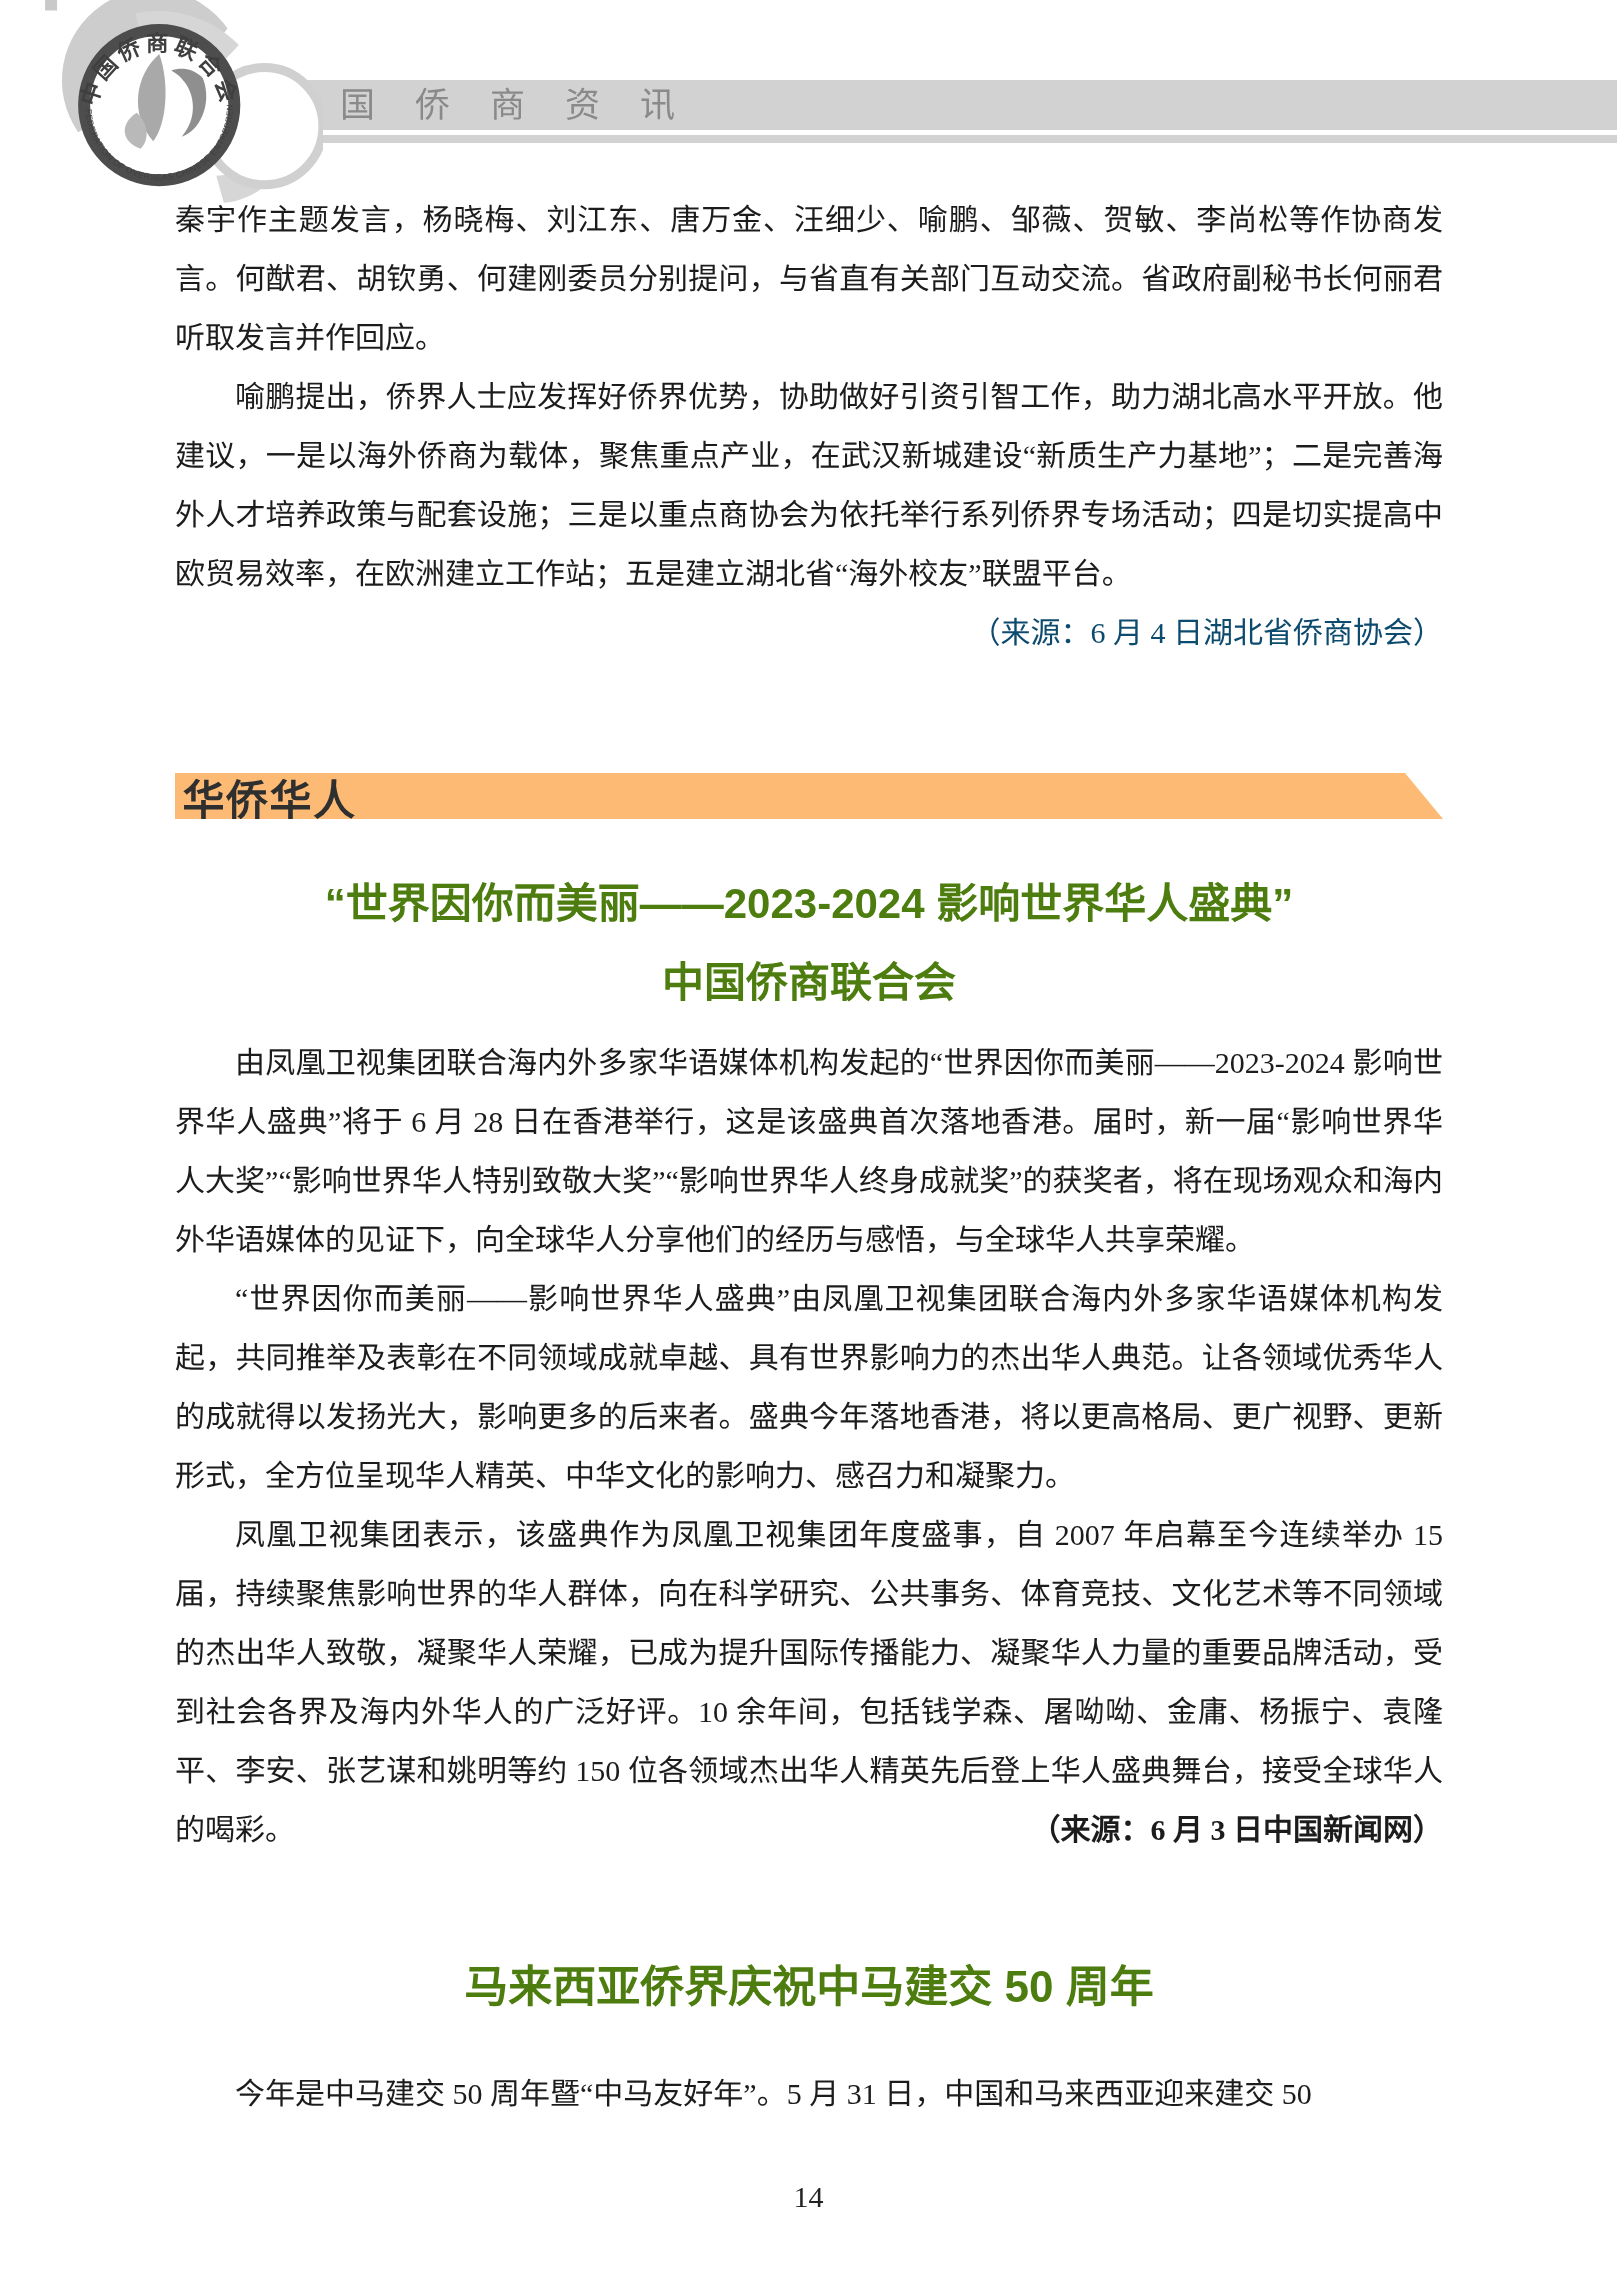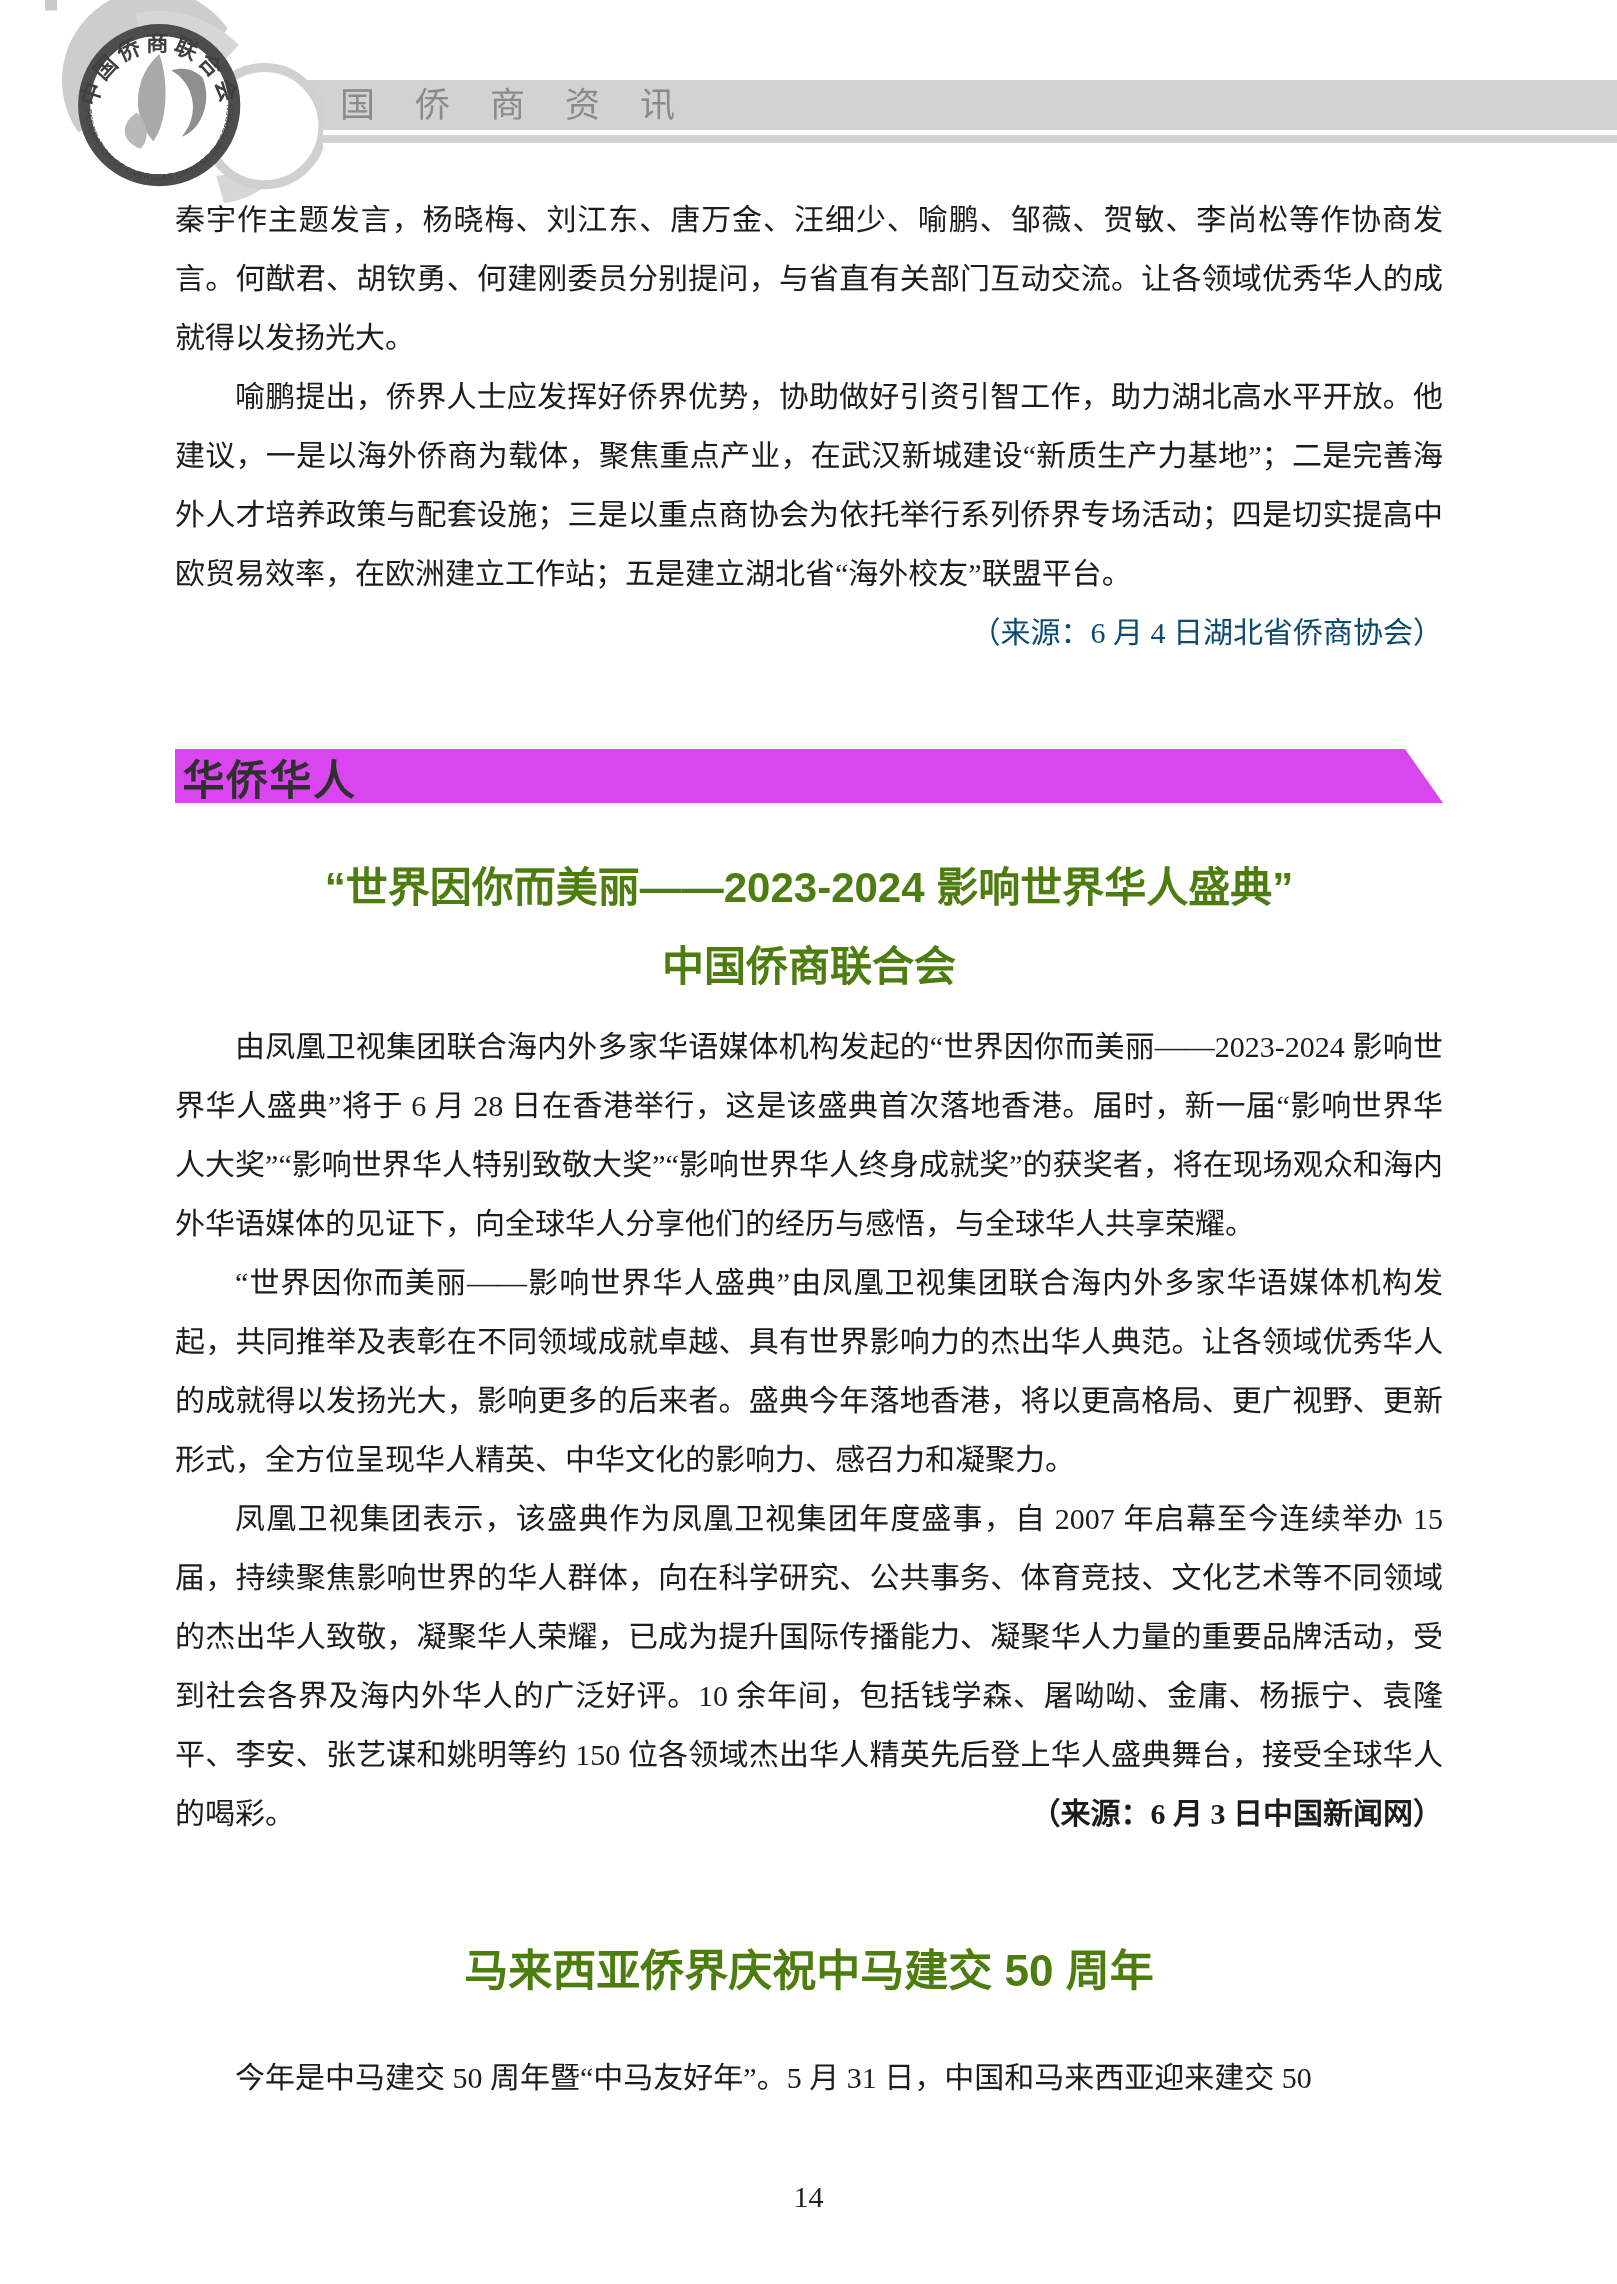--- a/index.html
+++ b/index.html
@@ -42,23 +42,23 @@
   .source-line{
     margin:0;
     font-size:30px;line-height:59px;
     text-align:right;color:#0c4a6e;
   }
   .inline-source{
     float:right;
     font-size:30px;line-height:59px;color:#1c1c1c;font-weight:bold;
   }
   .section-banner{
-    margin-top:87px;
-    height:54px;
-    background:#d946ef;
+    margin-top:111px;
+    height:46px;
+    background:#fdba74;
     display:flex;align-items:center;
     padding-left:7.5px;box-sizing:border-box;
     clip-path:polygon(0 0, calc(100% - 38px) 0, 100% 100%, 0 100%);
   }
   .section-banner-label{
     font-family:"Liberation Serif", serif;
     font-weight:bold;font-size:42px;color:#2f2f2f;letter-spacing:1.5px;
   }
   .article-title{
     margin:45px 0 0 0;
@@ -116,21 +116,21 @@
       <g>
         <path d="M152,72 C120,100 112,152 144,188 C162,166 166,110 152,72 Z" fill="#a9a9a9"></path>
         <path d="M168,94 C198,110 208,152 182,182 C204,176 224,140 210,104 C196,90 180,90 168,94 Z" fill="#8f8f8f"></path>
         <path d="M122,150 C100,164 100,188 127,198 C140,186 137,162 122,150 Z" fill="#b9b9b9"></path>
       </g>
     </svg>
   </div>
 
   <div class="column">
 
-    <p class="body-p">秦宇作主题发言，杨晓梅、刘江东、唐万金、汪细少、喻鹏、邹薇、贺敏、李尚松等作协商发言。何猷君、胡钦勇、何建刚委员分别提问，与省直有关部门互动交流。让各领域优秀华人的成就得以发扬光大。</p>
+    <p class="body-p">秦宇作主题发言，杨晓梅、刘江东、唐万金、汪细少、喻鹏、邹薇、贺敏、李尚松等作协商发言。何猷君、胡钦勇、何建刚委员分别提问，与省直有关部门互动交流。省政府副秘书长何丽君听取发言并作回应。</p>
     <p class="body-p indent">喻鹏提出，侨界人士应发挥好侨界优势，协助做好引资引智工作，助力湖北高水平开放。他建议，一是以海外侨商为载体，聚焦重点产业，在武汉新城建设“新质生产力基地”；二是完善海外人才培养政策与配套设施；三是以重点商协会为依托举行系列侨界专场活动；四是切实提高中欧贸易效率，在欧洲建立工作站；五是建立湖北省“海外校友”联盟平台。</p>
     <p class="source-line">（来源：6 月 4 日湖北省侨商协会）</p>
 
     <div class="section-banner">
       <span class="section-banner-label">华侨华人</span>
     </div>
 
     <h2 class="article-title first">
       <span class="tline">“世界因你而美丽——2023-2024 影响世界华人盛典”</span>
       <span class="tline">中国侨商联合会</span>

